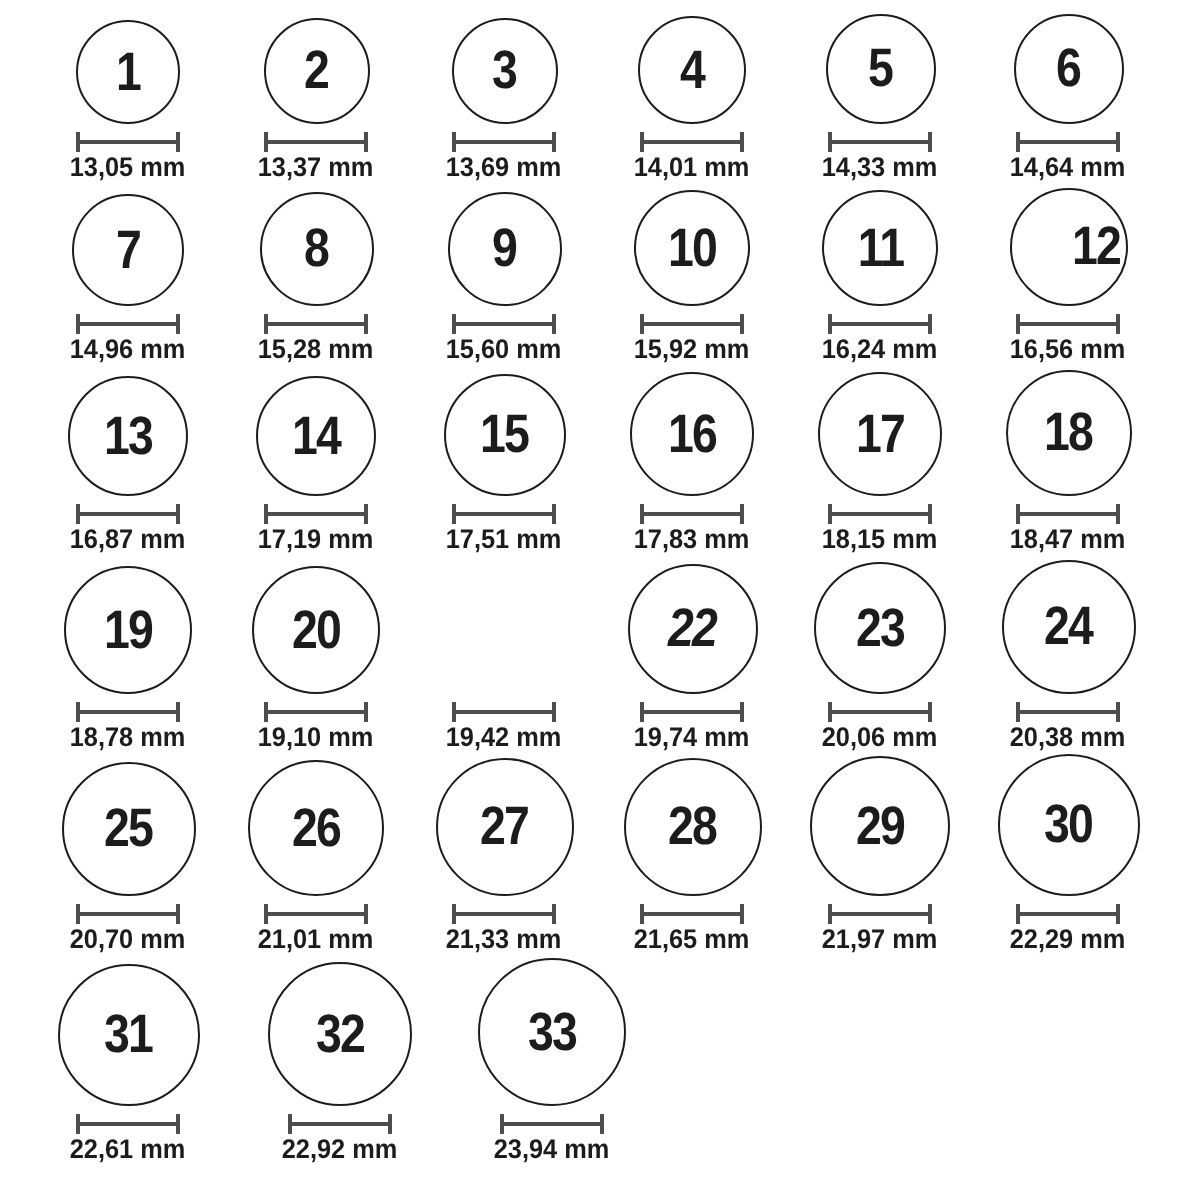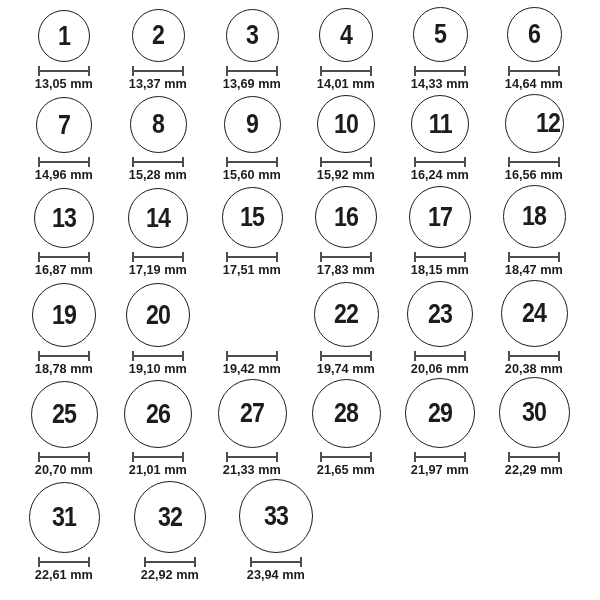--- a/index.html
+++ b/index.html
@@ -225,21 +225,21 @@
       <span class="ring-number">20</span>
     </div>
     <div class="measure"></div>
     <div class="mm-label">19,10 mm</div>
   </div>
       <div class="size-cell">
     <div class="measure"></div>
     <div class="mm-label">19,42 mm</div>
   </div>
       <div class="size-cell">
-    <div class="ring-circle" style="width: 65px; height: 65px;">
+    <div class="ring-circle" style="width: 65px; height: 65px; font-style: italic;">
       <span class="ring-number">22</span>
     </div>
     <div class="measure"></div>
     <div class="mm-label">19,74 mm</div>
   </div>
       <div class="size-cell">
     <div class="ring-circle" style="width: 66px; height: 66px; text-align: right;">
       <span class="ring-number">23</span>
     </div>
     <div class="measure"></div>

